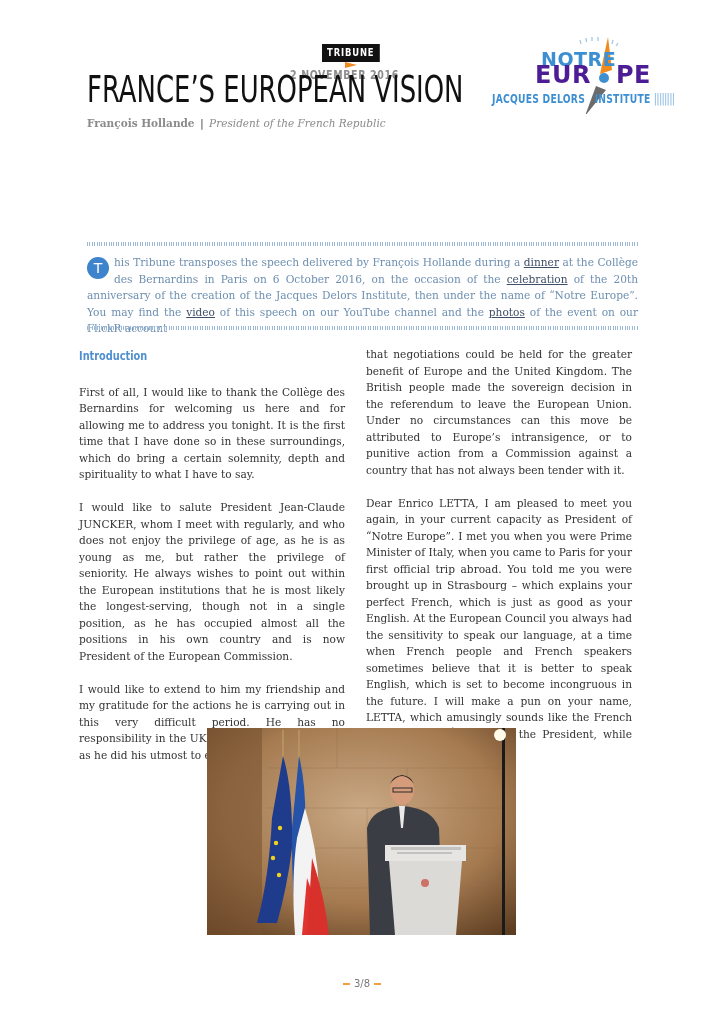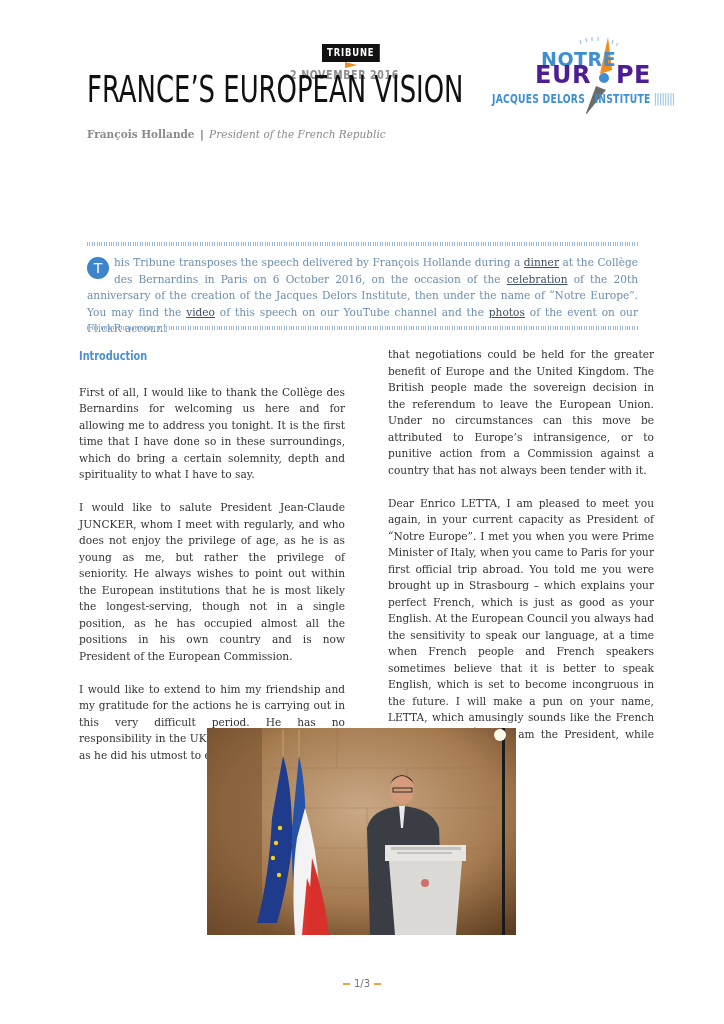--- a/index.html
+++ b/index.html
@@ -4,21 +4,21 @@
   <style>
     html, body { margin: 0; padding: 0; background: #ffffff; }
     body { width: 724px; height: 1024px; position: relative; overflow: hidden; font-family: "DejaVu Serif", serif; color: #333; }
 
     .header { position: absolute; left: 87px; top: 44px; }
     .tag-row { display: flex; align-items: center; height: 18px; flex-direction: column; }
     .tag { background: #111; color: #fff; font-family: "DejaVu Sans Condensed", "DejaVu Sans", sans-serif; font-weight: bold; font-size: 11px; letter-spacing: 1px; padding: 2px 6px; line-height: 14px; transform: scaleX(0.85); transform-origin: left center; }
     .arrow { display: inline-block; width: 0; height: 0; border-top: 3px solid transparent; border-bottom: 3px solid transparent; border-left: 12px solid #f08a1c; margin-left: -4px; margin-right: 6px; }
     .date { font-family: "DejaVu Sans", sans-serif; font-weight: bold; font-size: 11.5px; color: #8c8c8c; letter-spacing: 0.8px; transform: scaleX(0.82); transform-origin: left center; white-space: nowrap; }
     .title { margin-top: 6px; font-family: "DejaVu Sans", sans-serif; font-size: 37px; font-weight: normal; color: #111; letter-spacing: 0px; transform: scaleX(0.7); transform-origin: left top; white-space: nowrap; line-height: 44px; }
-    .byline { margin-top: 16px; font-size: 10.5px; color: #888; white-space: nowrap; }
+    .byline { margin-top: 5px; font-size: 10.5px; color: #888; white-space: nowrap; }
     .byline .name { font-weight: bold; color: #8a8a8a; }
     .byline .sep { font-family: "DejaVu Sans", sans-serif; font-weight: bold; color: #777; margin: 0 2px; }
     .byline .role { font-style: italic; color: #8a8a8a; }
 
     .logo { position: absolute; left: 488px; top: 34px; width: 200px; height: 80px; }
     .logo .notre { position: absolute; left: 53px; top: 14px; font-family: "DejaVu Sans", sans-serif; font-weight: bold; font-size: 19px; color: #3d8fd1; letter-spacing: 0.5px; }
     .logo .europe { position: absolute; left: 47px; top: 27px; font-family: "DejaVu Sans", sans-serif; font-weight: bold; font-size: 24px; color: #4c1d95; letter-spacing: 0.5px; text-align: center; }
     .logo .jdi { position: absolute; left: 4px; top: 58px; font-family: "DejaVu Sans", sans-serif; font-weight: bold; font-size: 11.5px; color: #3d8fd1; transform: scaleX(0.8); transform-origin: left center; white-space: nowrap; letter-spacing: 0.3px; }
     .logo .ticks { color: #9cc4e8; letter-spacing: -1px; margin-left: 4px; }
     .logo svg { position: absolute; left: 0; top: 0; }
@@ -26,21 +26,21 @@
     .rule { position: absolute; left: 87px; width: 551px; height: 4px; background-image: repeating-linear-gradient(90deg, #9bb8d6 0px, #9bb8d6 1px, transparent 1px, transparent 2.4px); }
     .rule.top { top: 242px; }
     .rule.bottom { top: 326px; }
 
     .intro { position: absolute; left: 87px; top: 254px; width: 551px; font-size: 10.6px; line-height: 16.5px; color: #6d8fb0; text-align: justify; }
     .dropcap { float: left; width: 22px; height: 22px; border-radius: 50%; background: #3d84cc; color: #fff; font-family: "DejaVu Sans", sans-serif; font-size: 14px; line-height: 22px; text-align: center; margin: 3px 5px 0 0; }
     .intro a { color: #3e4f66; text-decoration: underline; }
 
     .col { position: absolute; top: 346px; width: 266px; font-size: 10.6px; line-height: 16.5px; color: #333; text-align: justify; hyphens: auto; }
     .col.left { left: 79px; }
-    .col.right { left: 388px; }
+    .col.right { left: 366px; }
     .col p { margin: 0 0 16.5px 0; }
     .section-title { font-family: "DejaVu Sans", sans-serif; font-weight: bold; font-size: 11.5px; color: #4d8fcf; margin: 2px 0 19px 0; transform: scaleX(0.85); transform-origin: left center; }
 
     .photo { position: absolute; left: 207px; top: 728px; width: 309px; height: 207px; overflow: hidden; background: #6b4a2a; }
 
     .footer { position: absolute; left: 0; width: 724px; top: 978px; text-align: center; font-family: "DejaVu Sans", sans-serif; font-size: 10px; color: #777; }
     .footer .dash { display: inline-block; width: 7px; height: 2px; background: #f0a040; vertical-align: middle; margin: 0 4px; }
   </style>
 </head>
 <body>
@@ -138,14 +138,14 @@
     <rect x="186" y="60" width="19" height="4" fill="none" stroke="#2b2b2b" stroke-width="1"></rect>
     <rect x="178" y="117" width="81" height="16" fill="#e7e5e1"></rect>
     <rect x="184" y="119" width="70" height="3" fill="#a0a0a0" opacity="0.5"></rect>
     <rect x="190" y="124" width="55" height="2" fill="#a0a0a0" opacity="0.5"></rect>
     <path d="M182,133 L255,133 L249,207 L188,207 Z" fill="#dcdad6"></path>
     <circle cx="218" cy="155" r="4" fill="#c4463b" opacity="0.7"></circle>
   </svg>
 </div>
 
 <div class="footer">
-  <span class="dash"></span><span>1/3</span><span class="dash"></span>
+  <span class="dash"></span><span>3/8</span><span class="dash"></span>
 </div>
 
 </body></html>

